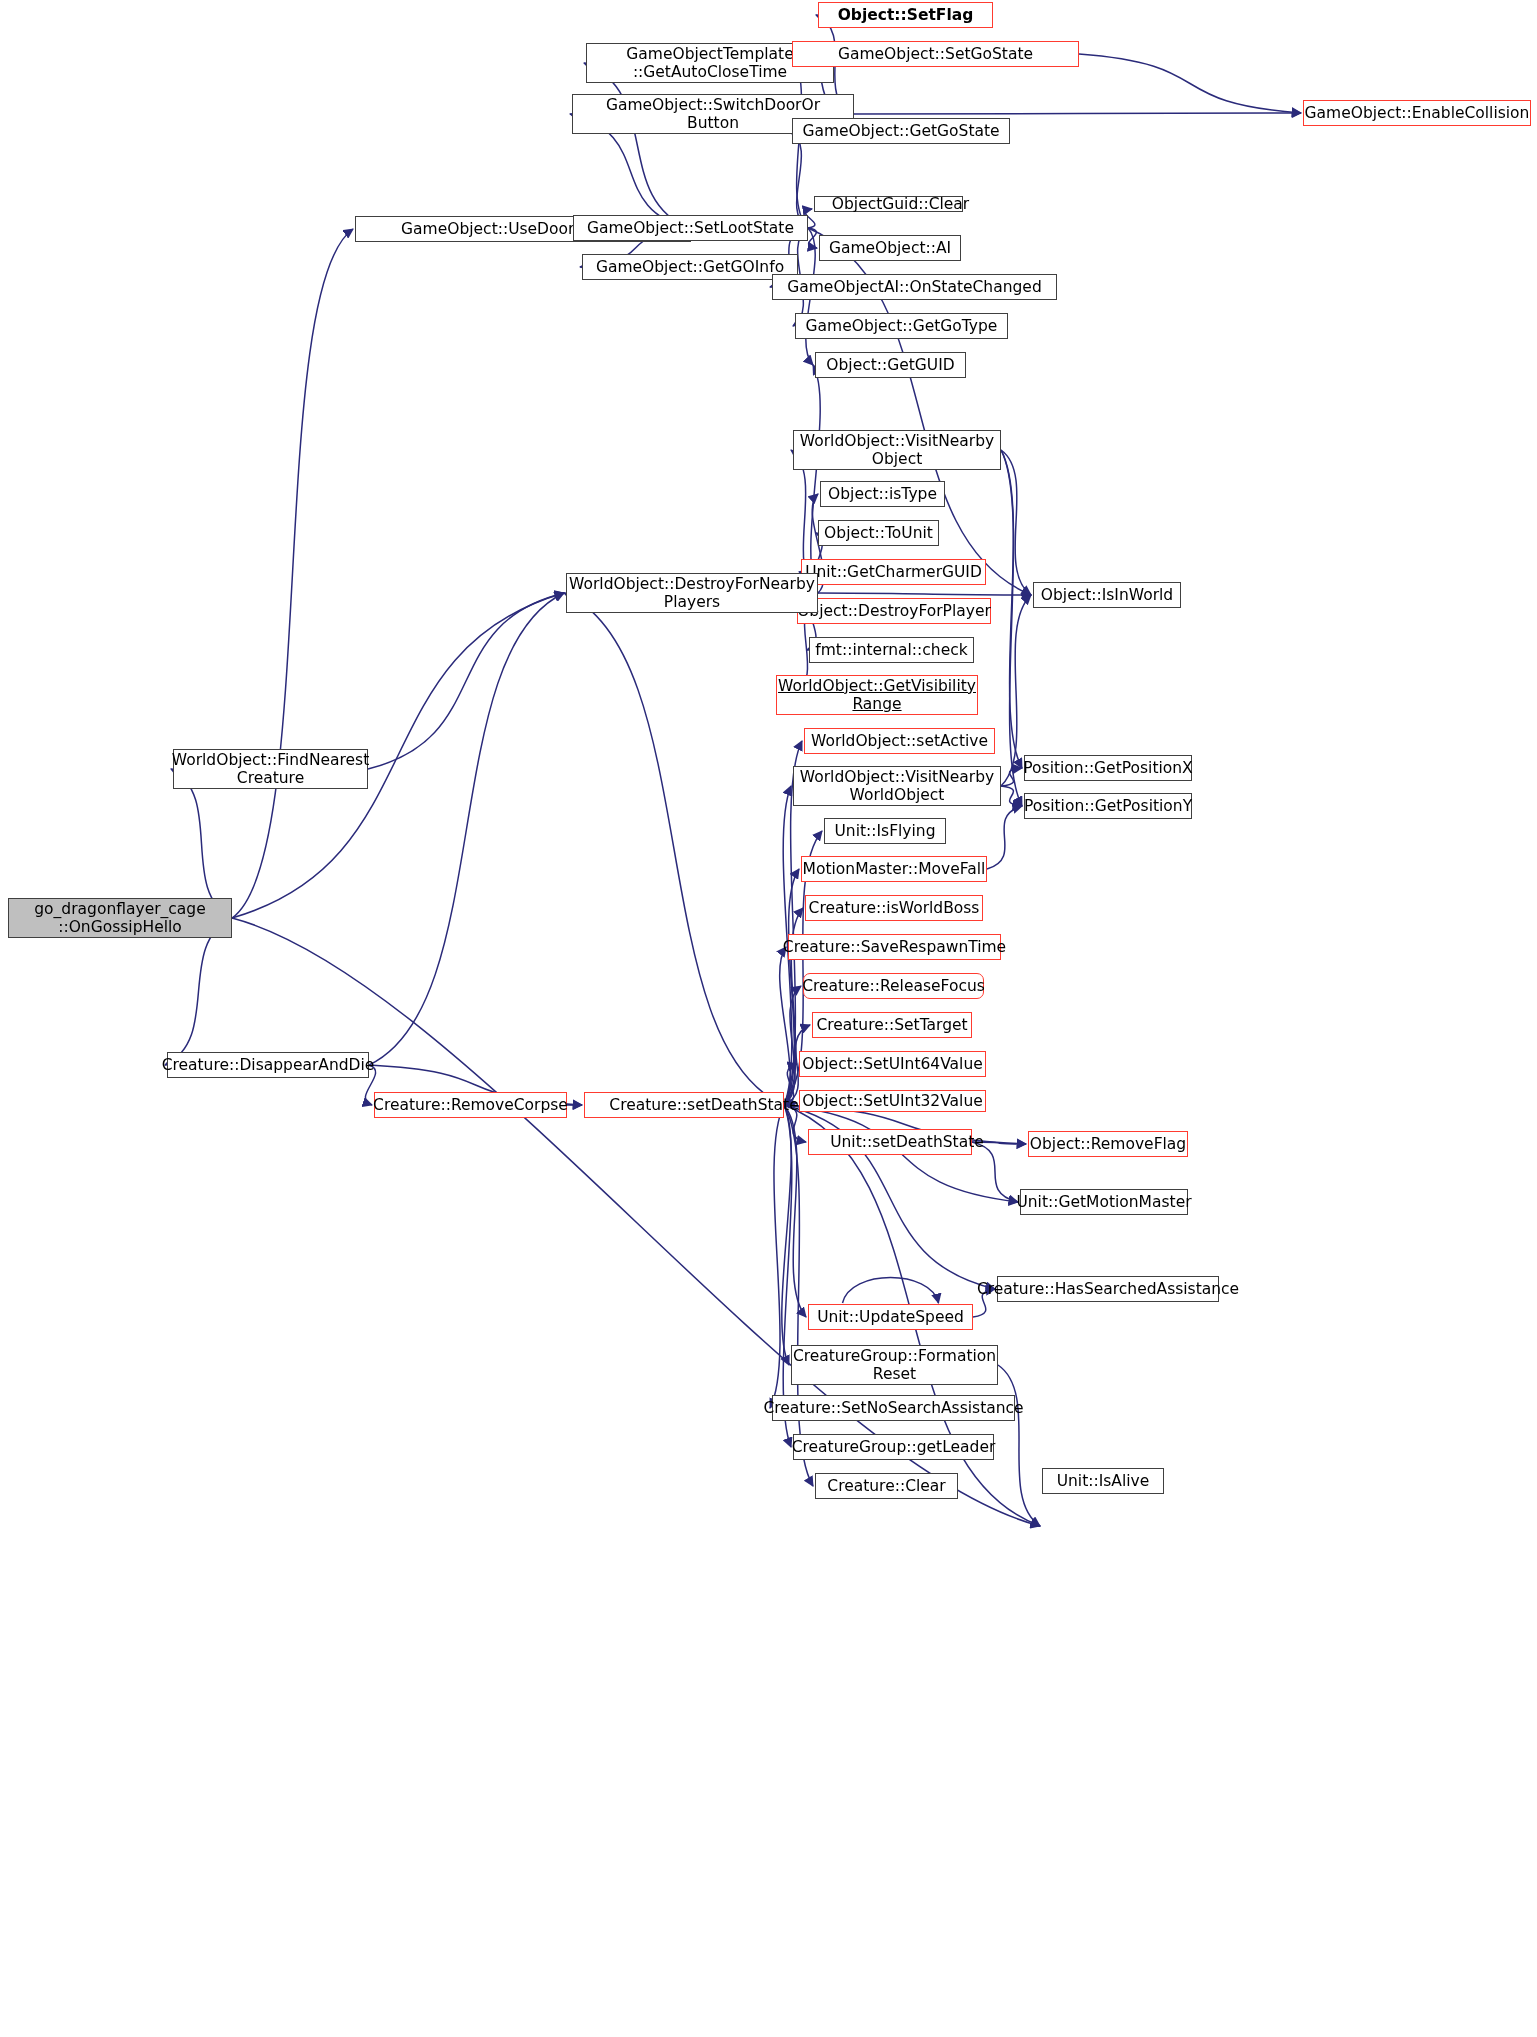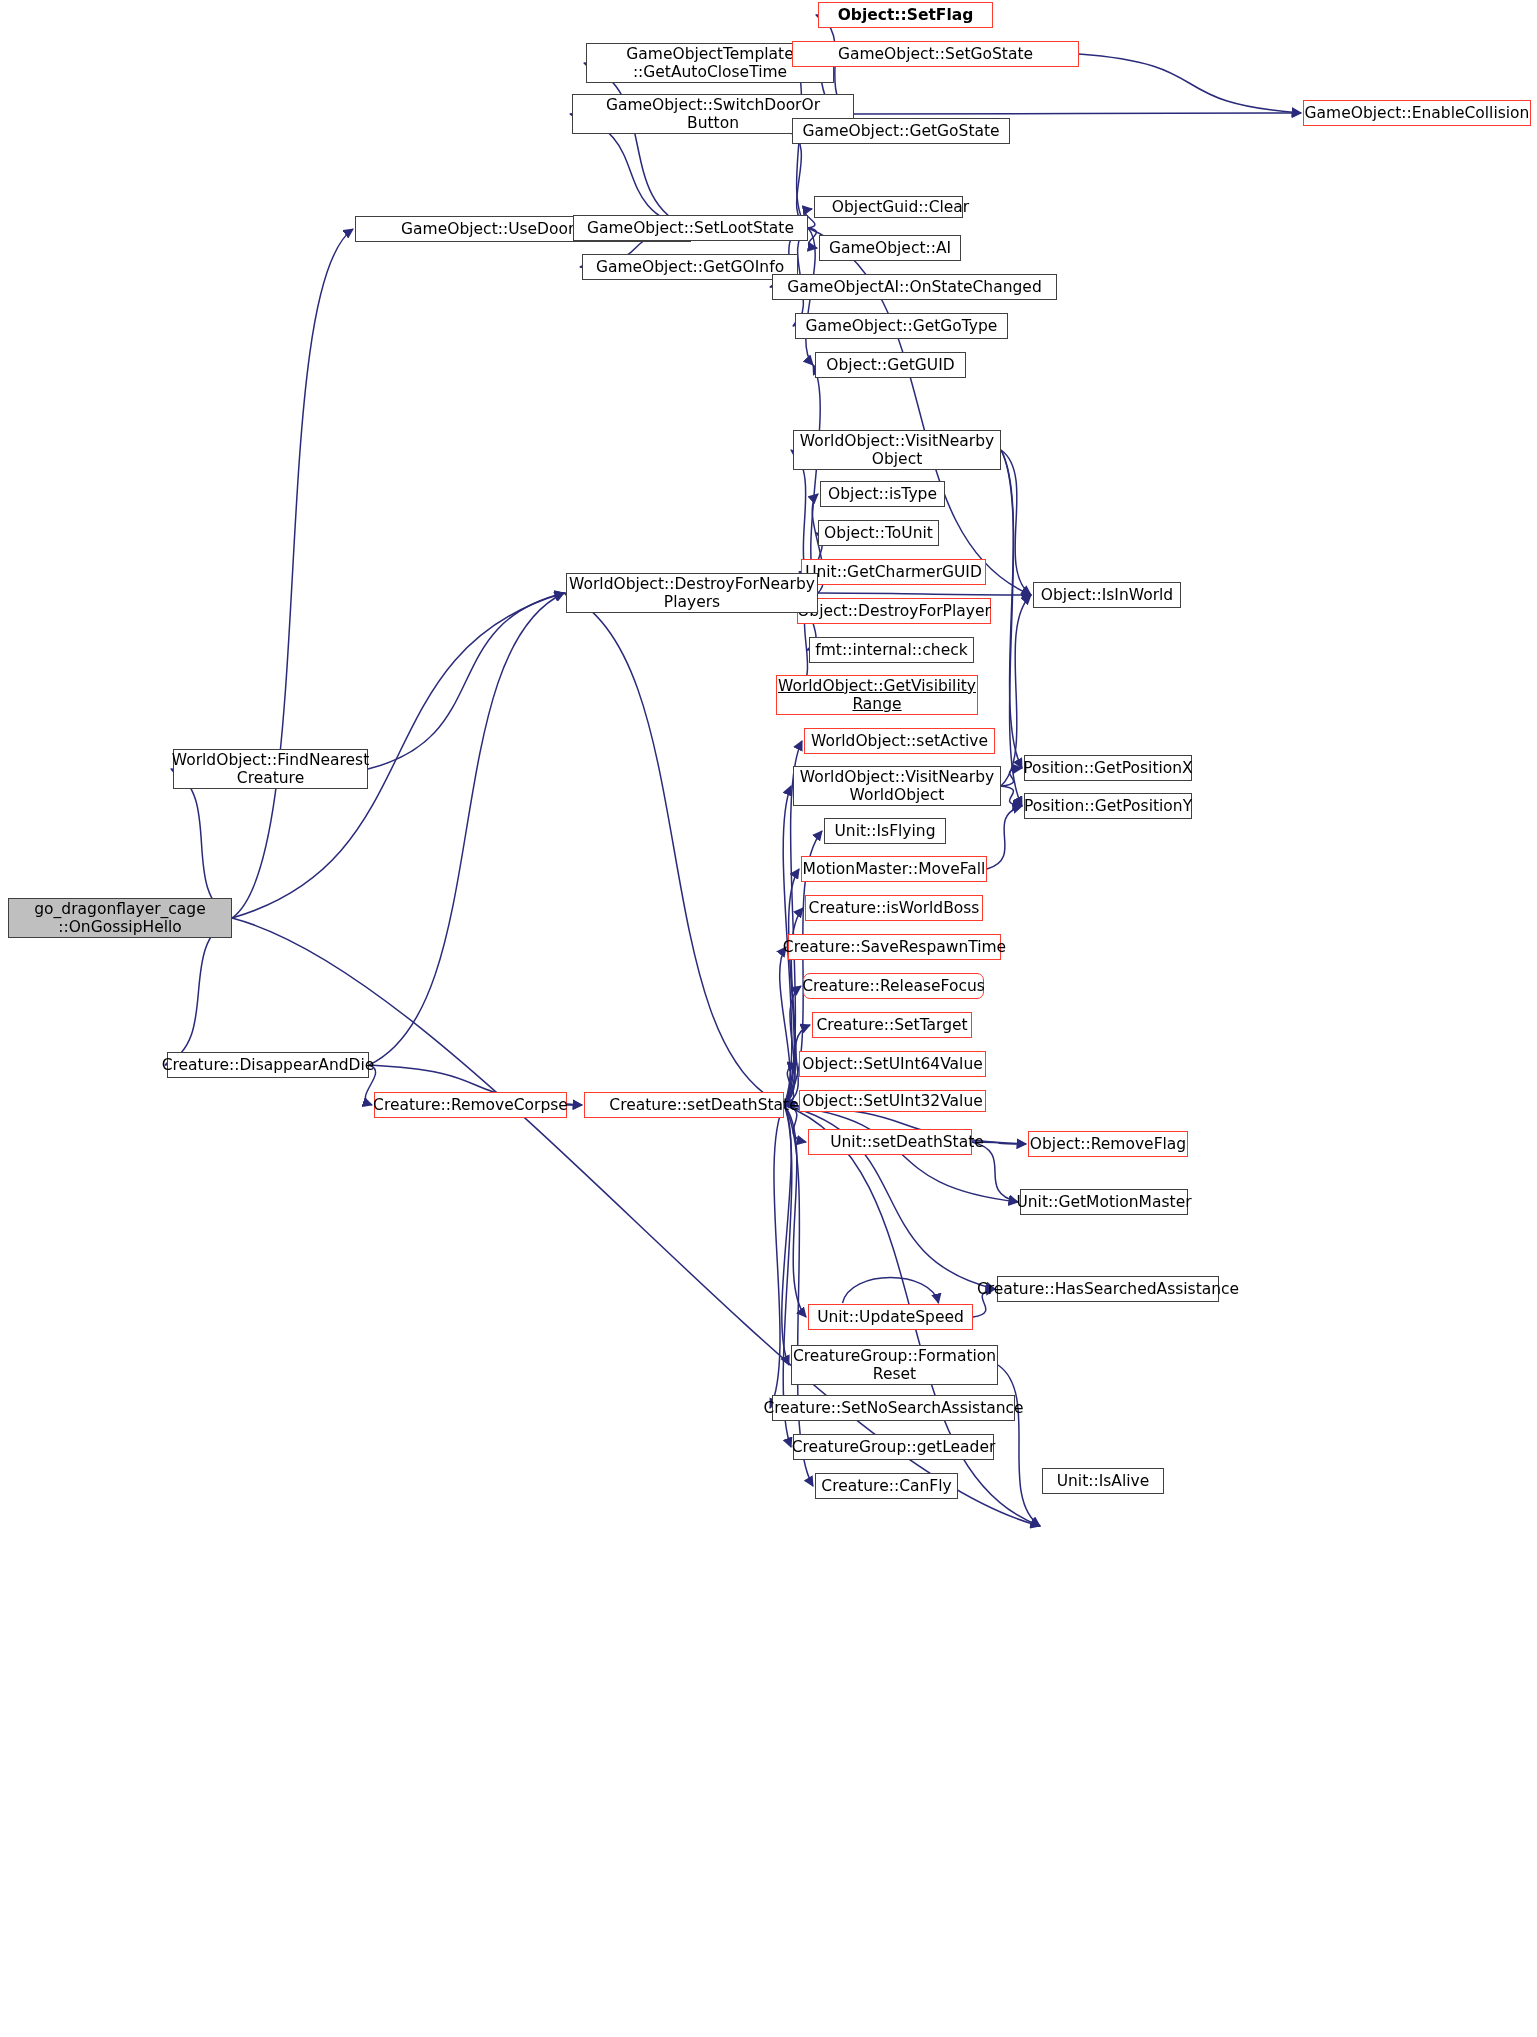--- a/index.html
+++ b/index.html
@@ -103,21 +103,21 @@
       <div class="node normal" style="left: 586px; top: 43px; width: 248px; height: 40px;">GameObjectTemplate
 ::GetAutoCloseTime</div>
       <div class="node normal" style="left: 572px; top: 94px; width: 282px; height: 40px;">GameObject::SwitchDoorOr
 Button</div>
       <div class="node red" style="left: 818px; top: 2px; width: 175px; height: 26px; font-weight: bold;">Object::SetFlag</div>
       <div class="node red" style="left: 792px; top: 41px; width: 287px; height: 26px;">GameObject::SetGoState</div>
       <div class="node red" style="left: 1303px; top: 100px; width: 228px; height: 26px;">GameObject::EnableCollision</div>
       <div class="node normal" style="left: 792px; top: 118px; width: 218px; height: 26px;">GameObject::GetGoState</div>
       <div class="node normal" style="left: 573px; top: 215px; width: 235px; height: 26px;">GameObject::SetLootState</div>
       <div class="node normal" style="left: 582px; top: 254px; width: 216px; height: 26px;">GameObject::GetGOInfo</div>
-      <div class="node normal" style="left: 814px; top: 196px; width: 149px; height: 22px; padding-left: 28px;">ObjectGuid::Clear</div>
+      <div class="node normal" style="left: 814px; top: 196px; width: 149px; height: 16px; padding-left: 28px;">ObjectGuid::Clear</div>
       <div class="node normal" style="left: 819px; top: 235px; width: 142px; height: 26px;">GameObject::AI</div>
       <div class="node normal" style="left: 772px; top: 274px; width: 285px; height: 26px;">GameObjectAI::OnStateChanged</div>
       <div class="node normal" style="left: 795px; top: 313px; width: 213px; height: 26px;">GameObject::GetGoType</div>
       <div class="node normal" style="left: 815px; top: 352px; width: 151px; height: 26px;">Object::GetGUID</div>
       <div class="node normal" style="left: 1033px; top: 582px; width: 148px; height: 26px;">Object::IsInWorld</div>
       <div class="node normal" style="left: 793px; top: 430px; width: 208px; height: 40px;">WorldObject::VisitNearby
 Object</div>
       <div class="node normal" style="left: 820px; top: 481px; width: 125px; height: 26px;">Object::isType</div>
       <div class="node normal" style="left: 818px; top: 520px; width: 121px; height: 26px;">Object::ToUnit</div>
       <div class="node red" style="left: 801px; top: 559px; width: 185px; height: 26px;">Unit::GetCharmerGUID</div>
@@ -147,16 +147,16 @@
       <div class="node normal" style="left: 1024px; top: 755px; width: 168px; height: 26px;">Position::GetPositionX</div>
       <div class="node normal" style="left: 1024px; top: 793px; width: 168px; height: 26px;">Position::GetPositionY</div>
       <div class="node red" style="left: 1028px; top: 1131px; width: 160px; height: 26px;">Object::RemoveFlag</div>
       <div class="node normal" style="left: 1020px; top: 1189px; width: 168px; height: 26px;">Unit::GetMotionMaster</div>
       <div class="node normal" style="left: 997px; top: 1276px; width: 222px; height: 26px;">Creature::HasSearchedAssistance</div>
       <div class="node red" style="left: 808px; top: 1304px; width: 165px; height: 26px;">Unit::UpdateSpeed</div>
       <div class="node normal" style="left: 791px; top: 1345px; width: 207px; height: 40px;">CreatureGroup::Formation
 Reset</div>
       <div class="node normal" style="left: 772px; top: 1395px; width: 243px; height: 26px;">Creature::SetNoSearchAssistance</div>
       <div class="node normal" style="left: 793px; top: 1434px; width: 201px; height: 26px;">CreatureGroup::getLeader</div>
-      <div class="node normal" style="left: 815px; top: 1473px; width: 143px; height: 26px;">Creature::CanFly</div>
+      <div class="node normal" style="left: 815px; top: 1473px; width: 143px; height: 26px;">Creature::Clear</div>
       <div class="node normal" style="left: 1042px; top: 1468px; width: 122px; height: 26px;">Unit::IsAlive</div>
     </div>
 </div>
 
 </body></html>

